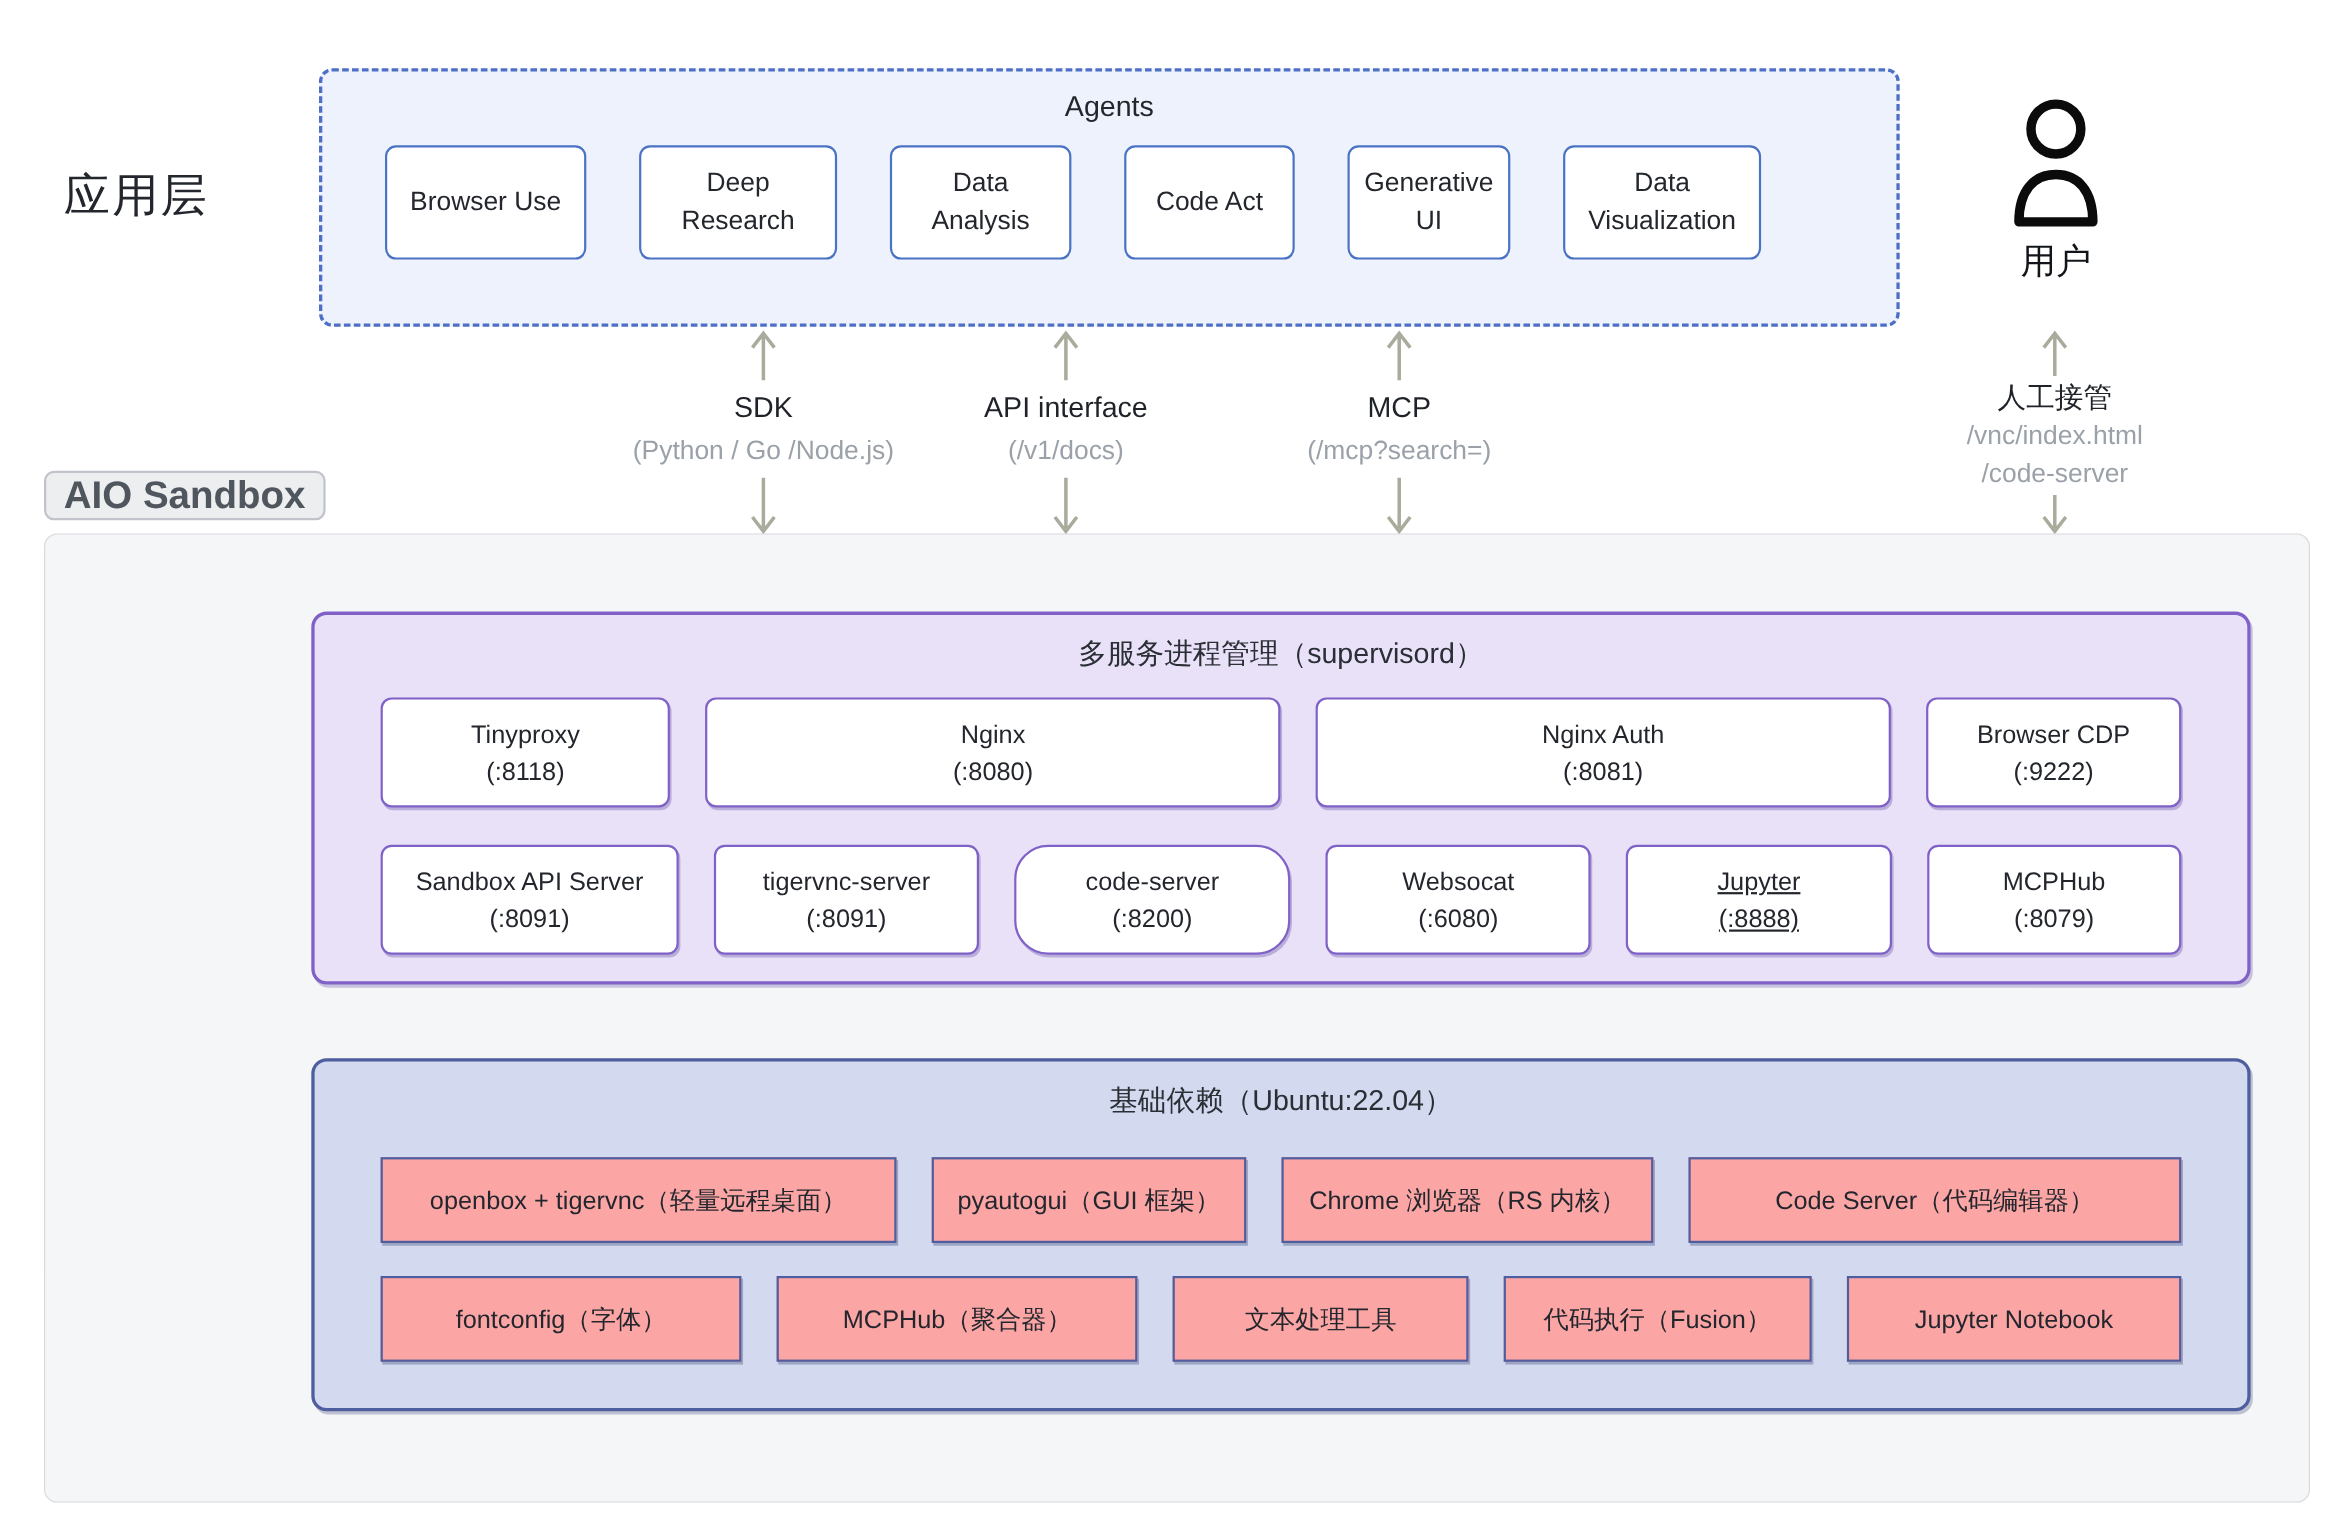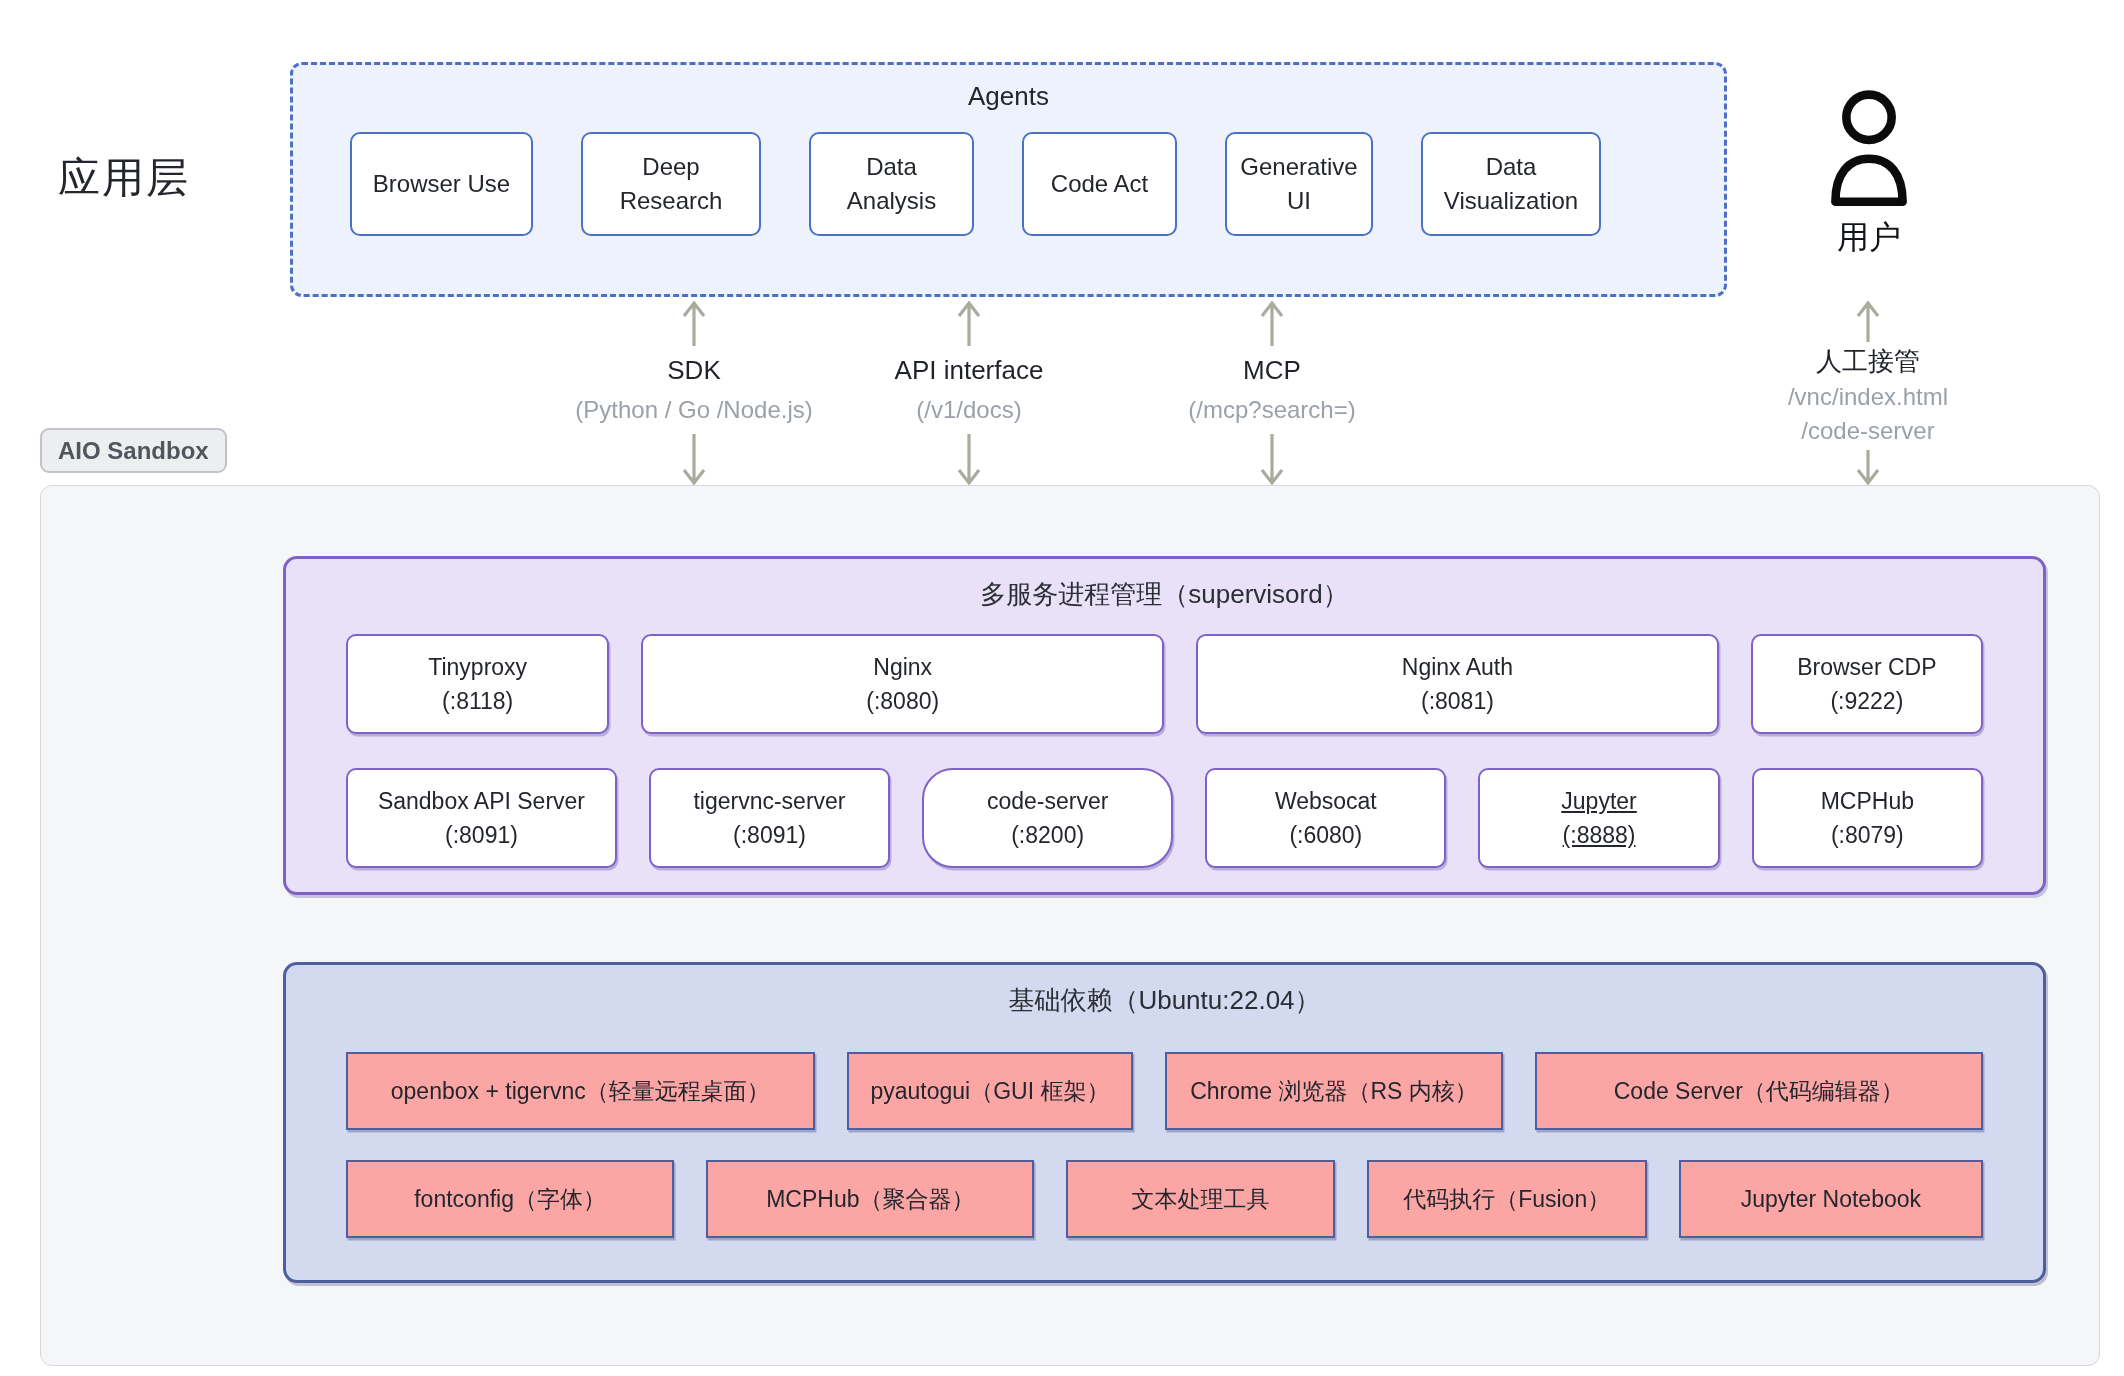--- a/index.html
+++ b/index.html
@@ -38,21 +38,21 @@
     position:absolute;top:300px;height:186px;width:300px;
     display:flex;flex-direction:column;align-items:center;justify-content:space-between;
   }
   .connector .clabel{ font-size:26px;font-weight:500;color:#1f2329;line-height:1.15; }
   .connector .csub{ font-size:24px;color:var(--text-gray,#9aa1a8);line-height:1.22; }
   .arrow path{ stroke:var(--arrow,#a9ab9c);stroke-width:3.2;fill:none; }
   
   .badge{
     position:absolute;left:40px;top:428px;box-sizing:border-box;height:45px;
     background:var(--badge-bg,#eceef0);border:2px solid var(--badge-border,#c0c4ca);border-radius:9px;
-    display:flex;align-items:center;padding:0 16px;font-size:24px;font-weight:700;color:#50565e;
+    display:flex;align-items:center;padding:0 16px;font-size:35px;font-weight:700;color:#50565e;
   }
   
   .outer{
     position:absolute;left:40px;top:485px;width:2060px;height:881px;box-sizing:border-box;
     background:var(--outer-bg,#f5f6f8);border:1.5px solid var(--outer-border,#d6d8db);border-radius:12px;
   }
   
   .svc{
     position:absolute;left:283px;top:556px;width:1763px;height:339px;box-sizing:border-box;
     background:var(--service-bg,#e9e1f8);border:3px solid var(--service-border,#8061c8);border-radius:14px;

